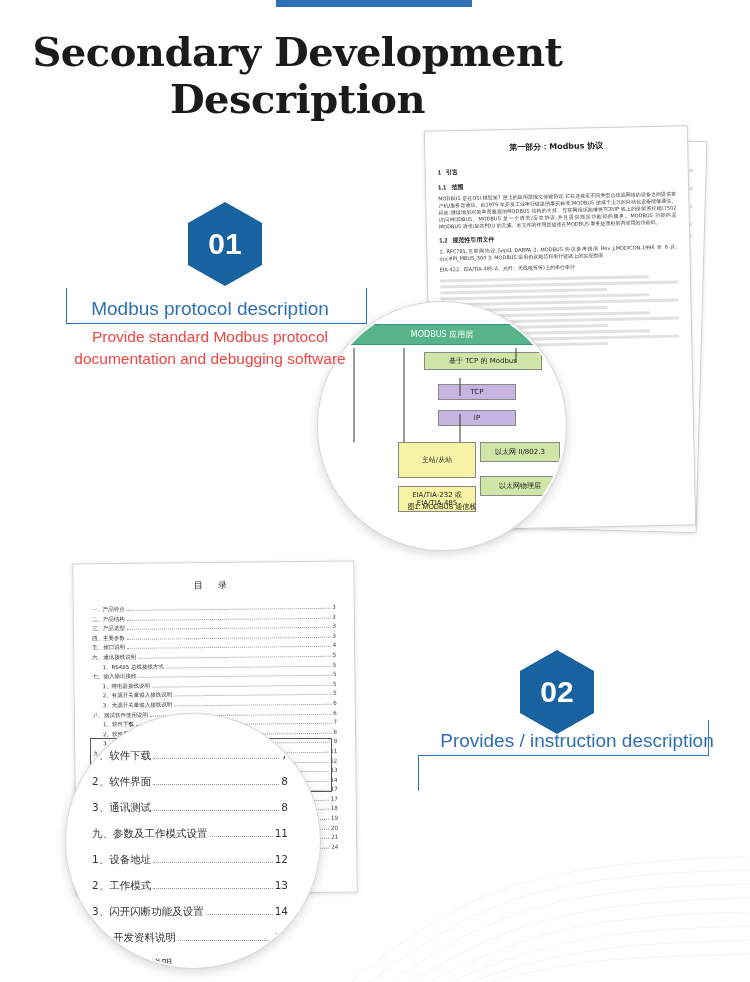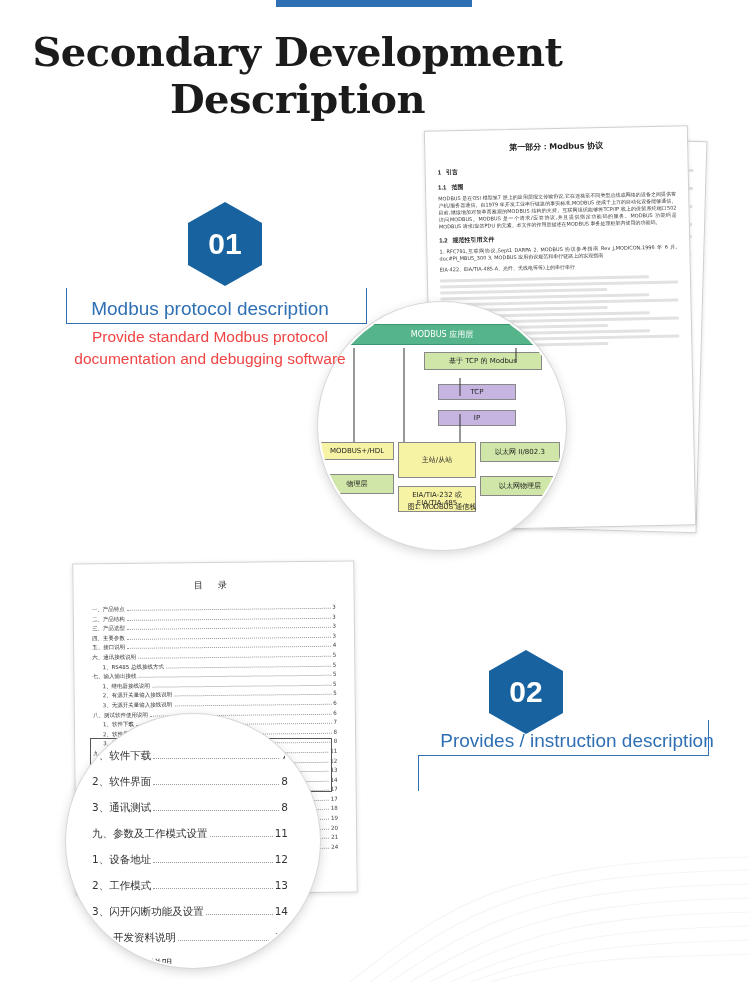--- a/index.html
+++ b/index.html
@@ -28,21 +28,21 @@
   
   .hex{
     position:absolute;width:74px;height:84px;
     background:#17629f;
     clip-path:polygon(50% 0%,100% 25%,100% 75%,50% 100%,0% 75%,0% 25%);
     color:#fff;font-size:30px;font-weight:bold;
     display:flex;align-items:center;justify-content:center;
     font-family:"Liberation Sans", sans-serif;
   }
   #hex1{left:188px;top:202px;}
-  #hex2{left:489px;top:650px;}
+  #hex2{left:520px;top:650px;}
 
   
   .block{position:absolute;}
   .block .heading{
     font-size:19px;color:#2f6fb3;font-weight:normal;white-space:nowrap;
   }
   .block .desc{
     font-size:15.5px;color:#ef4444;line-height:22px;margin-top:6px;
   }
   #block1{left:40px;top:298px;width:340px;text-align:center;}
@@ -230,24 +230,20 @@
 <div class="lens" id="lens1">
   <div class="inner">
     <div style="position:absolute;left:22px;top:20px;width:200px;">
       <div class="dbox green" style="font-size:8px;padding:4px 0;">MODBUS 应用层</div>
     </div>
     <div style="position:absolute;left:104px;top:48px;width:118px;">
       <div class="dbox lgreen" style="font-size:7px;padding:3px 0;">基于 TCP 的 Modbus</div>
       <div class="dbox purple" style="font-size:7px;padding:3px 0;margin-top:14px;width:76px;margin-left:14px;">TCP</div>
       <div class="dbox purple" style="font-size:7px;padding:3px 0;margin-top:10px;width:76px;margin-left:14px;">IP</div>
     </div>
-    <div style="position:absolute;left:0px;top:138px;width:74px;">
-      <div class="dbox yellow" style="font-size:7px;padding:4px 0;">MODBUS+/HDL</div>
-      <div class="dbox lgreen" style="font-size:7px;padding:4px 0;margin-top:14px;">物理层</div>
-    </div>
     <div style="position:absolute;left:78px;top:138px;width:78px;">
       <div class="dbox yellow" style="font-size:7px;padding:12px 0;">主站/从站</div>
       <div class="dbox yellow" style="font-size:7px;padding:4px 0;margin-top:8px;height:16px;line-height:8px;">EIA/TIA-232 或 EIA/TIA-485</div>
     </div>
     <div style="position:absolute;left:160px;top:138px;width:80px;">
       <div class="dbox lgreen" style="font-size:7px;padding:4px 0;">以太网 II/802.3</div>
       <div class="dbox lgreen" style="font-size:7px;padding:4px 0;margin-top:14px;">以太网物理层</div>
     </div>
     <div class="lens-cap" style="top:198px;">图1: MODBUS 通信栈</div>
 

